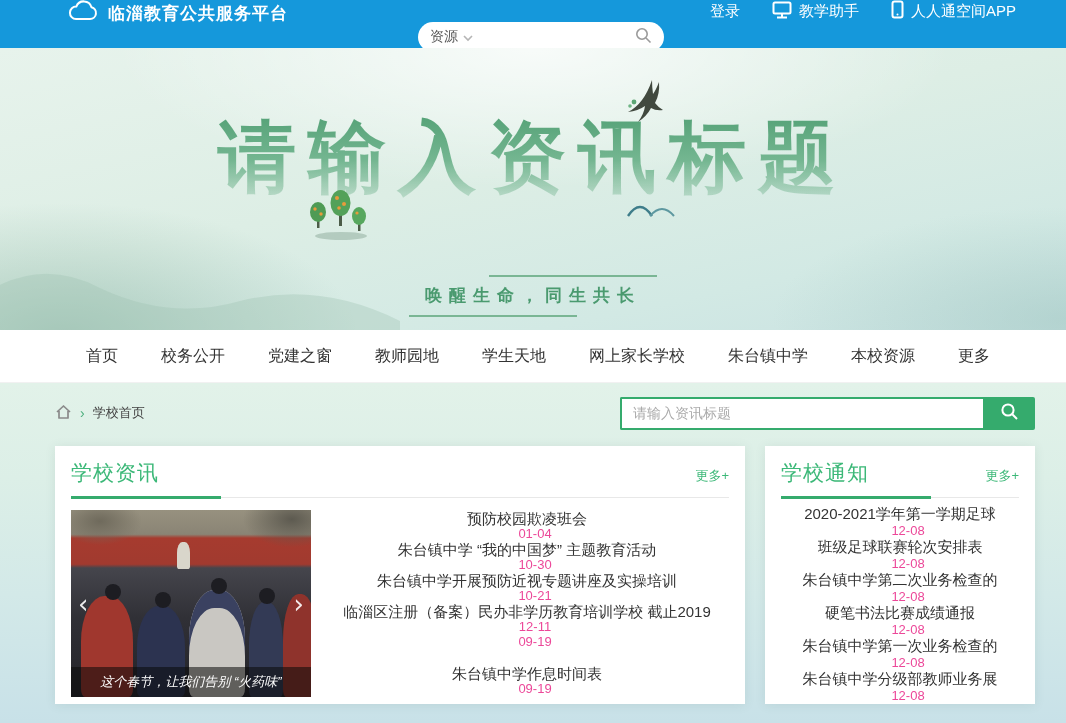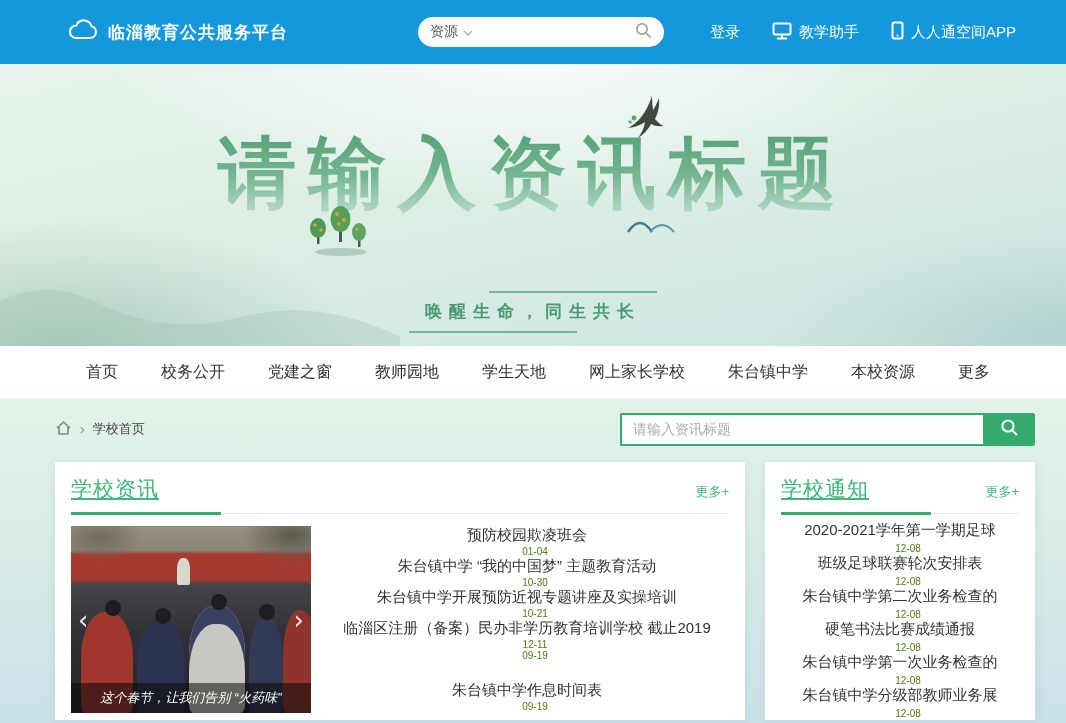--- a/index.html
+++ b/index.html
@@ -1,23 +1,23 @@
 <!DOCTYPE html>
 <html><head>
 <meta charset="utf-8">
 <style>
   * { margin:0; padding:0; box-sizing:border-box; }
   body { font-family:"Liberation Sans","DejaVu Sans",sans-serif; background:#fff; }
   .page { position:relative; width:1066px; height:723px; overflow:hidden; background:#fff; }
 
   
-  .topbar { height:64px; background:#1598db; display:flex; align-items:center; padding:0 50px 0 68px; }
+  .topbar { height:48px; background:#1598db; display:flex; align-items:flex-start; padding:0 50px 0 68px; }
   .logo { display:flex; align-items:center; gap:10px; color:#fff; }
   .logo-title { font-size:17px; font-weight:bold; letter-spacing:1px; }
-  .topbar-search { margin-left:auto; margin-right:46px; width:246px; height:30px; background:#fff; border-radius:15px; display:flex; align-items:center; padding:0 12px; }
+  .topbar-search { margin-left:auto; margin-right:46px; width:246px; height:30px; background:#fff; border-radius:15px; display:flex; align-items:center; padding:0 12px;margin-top:22px; }
   .scope { font-size:14px; color:#555; display:flex; align-items:center; gap:5px; cursor:pointer; }
   .topbar-search .mag { margin-left:auto; }
   .topbar-links { display:flex; align-items:center; gap:32px; color:#fff; font-size:15px; }
   .toplink { display:flex; align-items:center; gap:7px; cursor:pointer; color:#fff; }
 
   
   .banner { position:relative; height:282px; overflow:hidden;
     background:
       radial-gradient(ellipse 420px 190px at 6% 102%, rgba(124,170,152,.50), rgba(124,170,152,0) 70%),
       radial-gradient(ellipse 420px 160px at 100% 96%, rgba(142,186,178,.38), rgba(142,186,178,0) 70%),
@@ -50,21 +50,21 @@
   .news-search { display:flex; width:415px; height:33px; }
   .news-search input { flex:1; height:33px; border:2px solid #35ab6d; border-right:none; background:#fff; padding:0 11px; font-size:14px; color:#8b5cf6; outline:none; border-radius:2px 0 0 2px; font-family:inherit; }
   .news-search input::placeholder { color:#aaa; }
   .search-btn { width:52px; height:33px; background:#35ab6d; border:none; display:flex; align-items:center; justify-content:center; cursor:pointer; border-radius:0 2px 2px 0; }
 
   .cards { display:flex; gap:20px; margin-top:16px; }
   .card { background:#fff; height:258px; box-shadow:0 1px 10px rgba(60,90,80,.10); }
   .card-news { width:690px; }
   .card-notice { width:270px; }
   .card-head { display:flex; align-items:baseline; justify-content:space-between; padding:13px 16px 0 16px; }
-  .card-title { font-size:21px; color:#3cb878; letter-spacing:1px;text-decoration:underline; }
+  .card-title { font-size:21px; color:#3cb878; letter-spacing:1px; }
   .more-link { font-size:13px; color:#3cb878; cursor:pointer; }
   .card-divider { position:relative; height:3px; margin:9px 16px 0 16px; }
   .card-divider::after { content:""; position:absolute; left:0; right:0; top:1px; height:1px; background:#e8e8e8; }
   .card-divider::before { content:""; position:absolute; left:0; top:0; width:150px; height:3px; background:#35ab6d; z-index:1; }
   .card-body { display:flex; padding:11px 16px 0 16px; }
 
   
   .carousel { position:relative; width:240px; height:187px; overflow:hidden; flex:none; cursor:pointer;
     background:
       radial-gradient(ellipse 60px 34px at 12% 6%, #6f6a5c, rgba(111,106,92,0) 70%),
@@ -80,21 +80,21 @@
   .speaker { position:absolute; left:106px; top:32px; width:13px; height:27px; border-radius:40% 40% 10% 10%; background:#d9d6cb; }
   .car-caption { position:absolute; left:0; right:0; bottom:0; height:30px; background:rgba(10,10,10,.55);
     color:#fff; font-size:13px; display:flex; align-items:center; justify-content:center; white-space:nowrap;font-style:italic; }
   .car-arrow { position:absolute; top:50%; transform:translateY(-50%); color:#fff; font-size:26px; line-height:1; cursor:pointer; font-family:"DejaVu Sans",sans-serif; opacity:.9; }
   .car-prev { left:7px; } .car-next { right:7px; }
 
   
   .news-list { flex:1; margin-left:14px; }
   .row { display:flex; align-items:center; justify-content:space-between; height:31px; cursor:pointer;flex-direction:column; }
   .row-title { font-size:15px; color:#333; white-space:nowrap; overflow:hidden; text-overflow:ellipsis; }
-  .row-date { font-size:10px; color:#4d7c0f; flex:none; margin-left:16px; }
+  .row-date { font-size:13px; color:#ec4899; flex:none; margin-left:16px; }
   .notice-list { padding:6px 16px 0 16px;text-align:right; }
   .notice-list .row { height:33px; }
 </style>
 </head>
 <body>
 
 <div class="page">
 
   <header class="topbar">
     <div class="logo">

